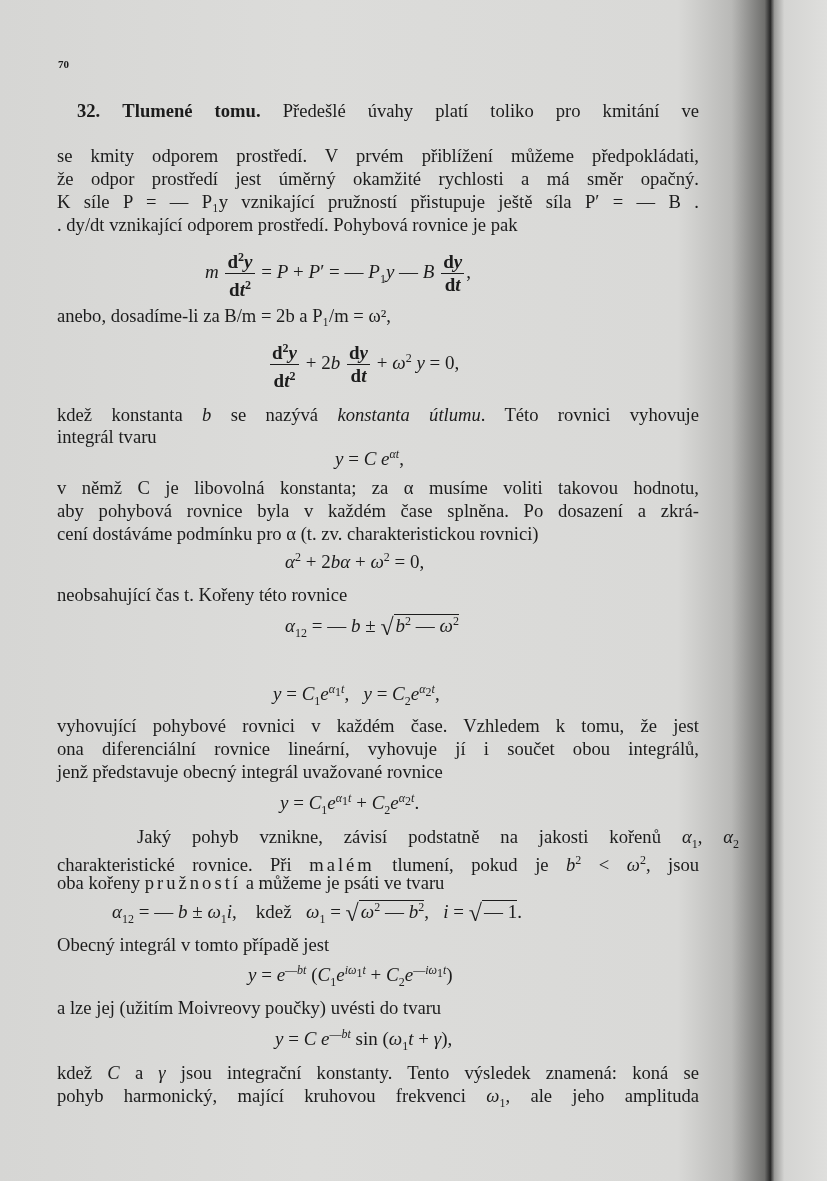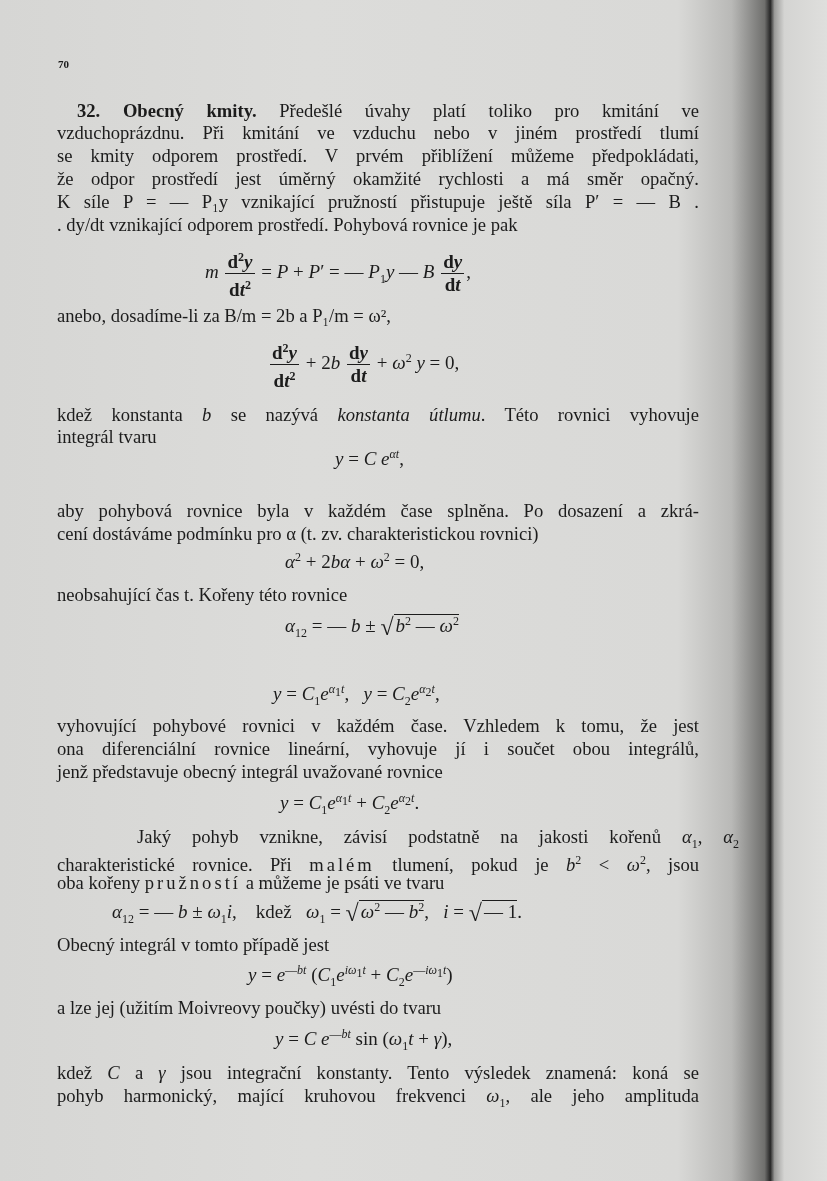--- a/index.html
+++ b/index.html
@@ -32,23 +32,22 @@
   .spaced { letter-spacing: 3px; }
 </style>
 </head>
 <body>
 
 <div class="page">
 
   <div class="pagenum">70</div>
 
   <div class="ln just" style="top:99px; left:57px; width:642px; padding-left:0;">
-    <span style="display:inline-block; width:20px;"></span><span class="heading">32.</span> <span class="heading">Obecný kmity.</span> <span>Předešlé úvahy platí toliko pro kmitání ve</span>
+    <span style="display:inline-block; width:20px;"></span><span class="heading">32.</span> <span class="heading">Tlumené tomu.</span> <span>Předešlé úvahy platí toliko pro kmitání ve</span>
   </div>
-  <div class="ln just" style="top:121px;">vzduchoprázdnu. Při kmitání ve vzduchu nebo v jiném prostředí tlumí</div>
   <div class="ln just" style="top:144px;">se kmity odporem prostředí. V prvém přiblížení můžeme předpokládati,</div>
   <div class="ln just" style="top:167px;">že odpor prostředí jest úměrný okamžité rychlosti a má směr opačný.</div>
   <div class="ln just" style="top:190px;">K síle P = — P₁y vznikající pružností přistupuje ještě síla P′ = — B .</div>
   <div class="ln" style="top:213px;">. dy/dt vznikající odporem prostředí. Pohybová rovnice je pak</div>
 
   <div class="eq" style="left:205px; top:246px;">
     <span class="m">m</span>
     <span class="frac"><span class="num">d<sup>2</sup><i>y</i></span><span>d<i>t</i><sup>2</sup></span></span>
     = <i>P</i> + <i>P</i>′ = — <i>P</i><sub>1</sub><i>y</i> — <i>B</i>
     <span class="frac"><span class="num">d<i>y</i></span><span>d<i>t</i></span></span>,
@@ -61,20 +60,21 @@
     + 2<i>b</i>
     <span class="frac"><span class="num">d<i>y</i></span><span>d<i>t</i></span></span>
     + <i>ω</i><sup>2</sup> <i>y</i> = 0,
   </div>
 
   <div class="ln just" style="top:403px;">kdež konstanta <i>b</i> se nazývá <i>konstanta útlumu</i>. Této rovnici vyhovuje</div>
   <div class="ln" style="top:425px;">integrál tvaru</div>
 
   <div class="eq" style="left:335px; top:447px;"><i>y</i> = <i>C e</i><sup><i>αt</i></sup>,</div>
 
+  <div class="ln just" style="top:476px;">v němž C je libovolná konstanta; za α musíme voliti takovou hodnotu,</div>
   <div class="ln just" style="top:499px;">aby pohybová rovnice byla v každém čase splněna. Po dosazení a zkrá-</div>
   <div class="ln" style="top:522px;">cení dostáváme podmínku pro α (t. zv. charakteristickou rovnici)</div>
 
   <div class="eq" style="left:285px; top:550px;"><i>α</i><sup>2</sup> + 2<i>bα</i> + <i>ω</i><sup>2</sup> = 0,</div>
 
   <div class="ln" style="top:583px;">neobsahující čas t. Kořeny této rovnice</div>
 
   <div class="eq" style="left:285px; top:614px;"><i>α</i><sub>12</sub> = — <i>b</i> ± <span class="rad">√</span><span class="sqrt"><i>b</i><sup>2</sup> — <i>ω</i><sup>2</sup></span></div>
 
 

